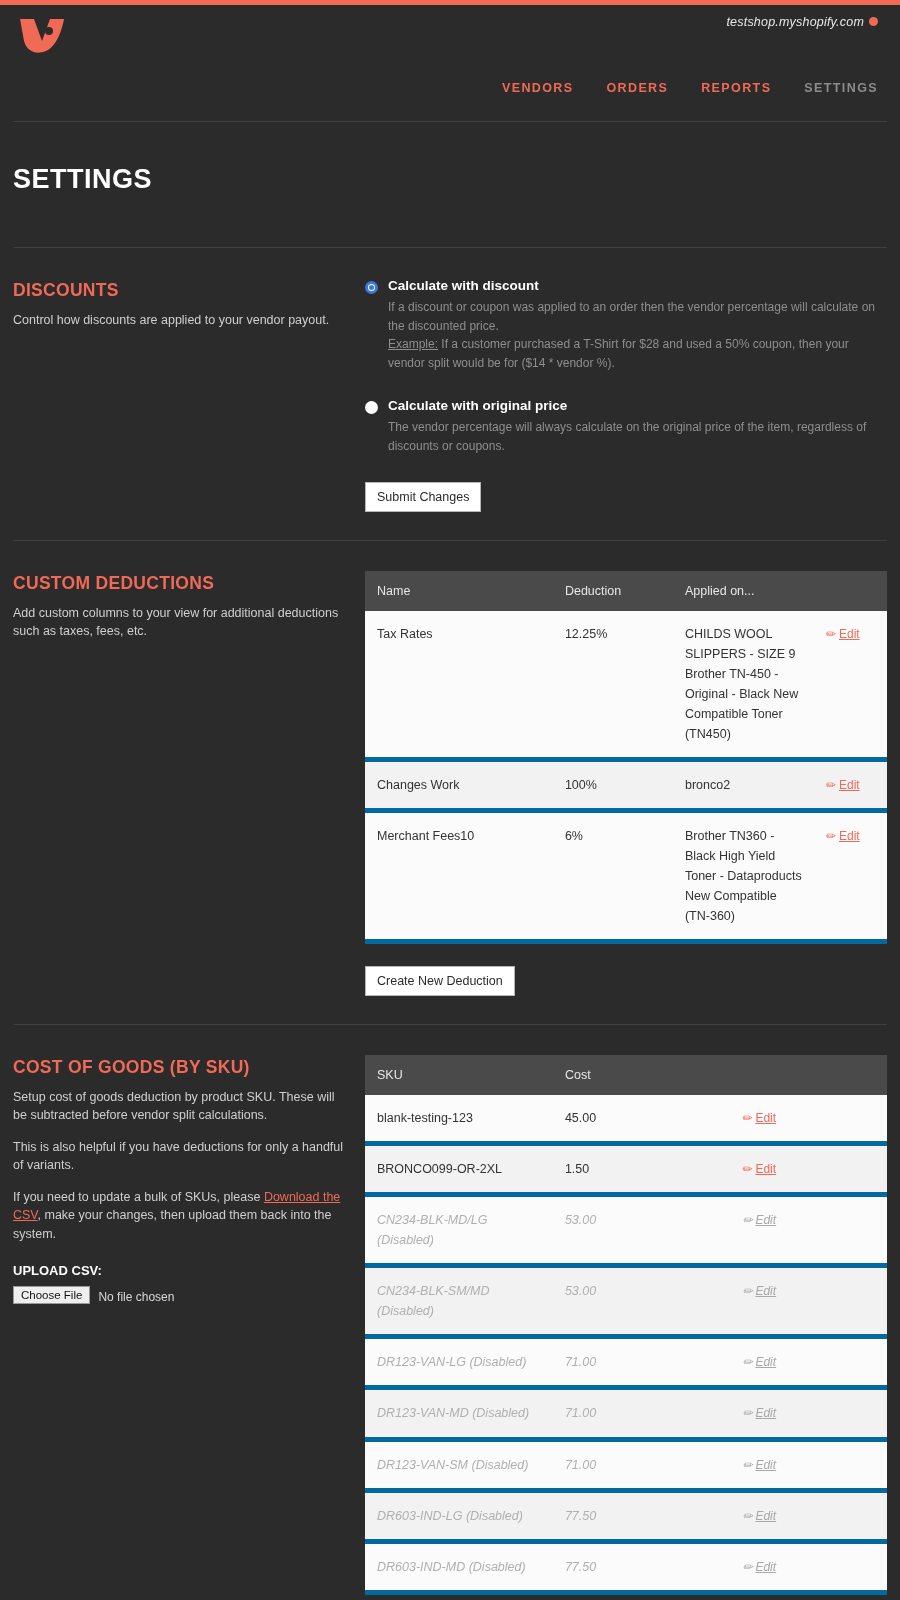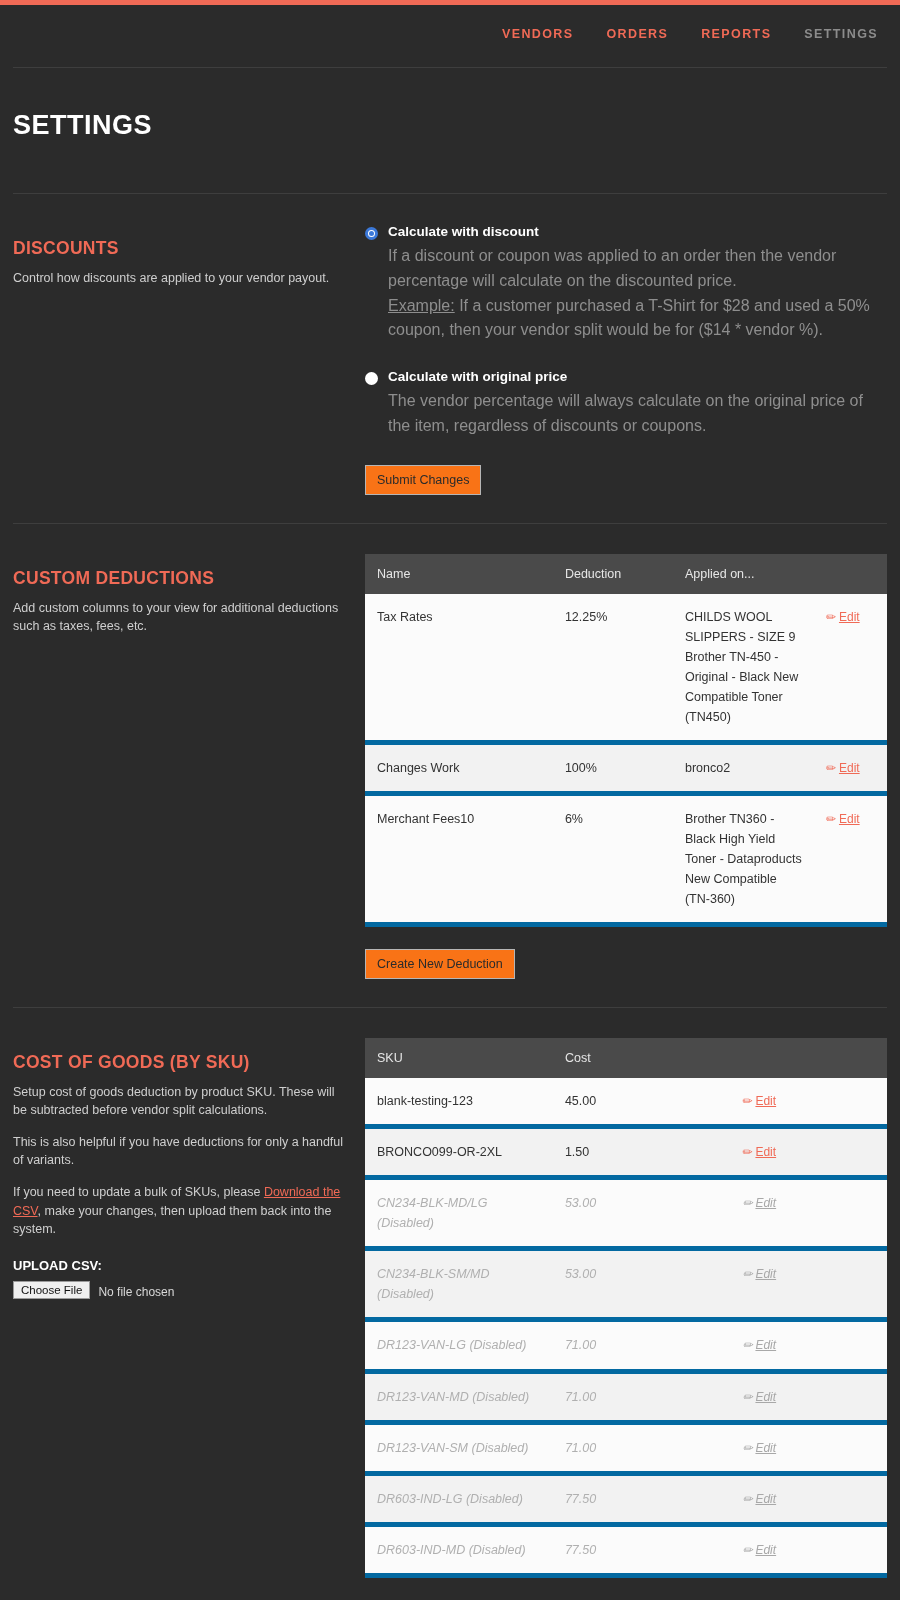--- a/index.html
+++ b/index.html
@@ -98,21 +98,21 @@
   }
   .section-right {
     flex: 1 1 auto;
     padding-top: 2px;
   }
   .section-heading {
     color: #f06a56;
     font-size: 17.5px;
     font-weight: bold;
     letter-spacing: 0.3px;
-    margin: 16px 0 10px 0;
+    margin: 4px 0 10px 0;
   }
   .section-desc {
     font-size: 12.5px;
     line-height: 1.45;
     color: #cfcfcf;
   }
   .section-desc + .section-desc { margin-top: 14px; }
   .section-rule {
     border-bottom: 1px solid #3e3e3e;
     margin: 28px 13px 0 13px;
@@ -146,31 +146,31 @@
     background: #3b78d8;
   }
   .radio-body { flex: 1 1 auto; }
   .radio-label {
     font-size: 13.5px;
     font-weight: bold;
     color: #ffffff;
     margin-bottom: 5px;
   }
   .radio-help {
-    font-size: 16px;
+    font-size: 12px;
     line-height: 1.55;
     color: #8e8e8e;
     max-width: 505px;
   }
   .radio-help .example { text-decoration: underline; }
   .radio-group-gap { height: 22px; }
 
   .btn {
     display: inline-block;
-    background: #f97316;
+    background: #ffffff;
     border: 1px solid #b6b6b6;
     color: #2b2b2b;
     font-size: 12.5px;
     padding: 7px 11px;
     margin-top: 22px;
     cursor: pointer;
     font-family: "Liberation Sans", sans-serif;
   }
 
   
@@ -247,20 +247,31 @@
     margin-right: 8px;
   }
 </style>
 </head>
 <body>
 
 <div class="page">
 
   <div class="top-accent"></div>
 
+  <div class="header">
+    <div class="logo">
+      <svg width="52" height="44" viewBox="0 0 52 44" xmlns="http://www.w3.org/2000/svg" aria-hidden="true">
+        <path d="M4 4 L18 4 L26 26 L34 4 L48 4 C48 4 44 30 30 36 C18 41 10 34 8 26 Z" fill="#f06a56"></path>
+        <circle cx="33" cy="16" r="4" fill="#2b2b2b"></circle>
+      </svg>
+    </div>
+    <div class="shop-url">
+      <span>testshop.myshopify.com</span><span class="shop-dot"></span>
+    </div>
+  </div>
 
   <div class="nav">
     <a href="#">VENDORS</a>
     <a href="#">ORDERS</a>
     <a href="#">REPORTS</a>
     <a href="#" class="inactive">SETTINGS</a>
   </div>
   <div class="nav-rule"></div>
 
   <div class="page-title">SETTINGS</div>

